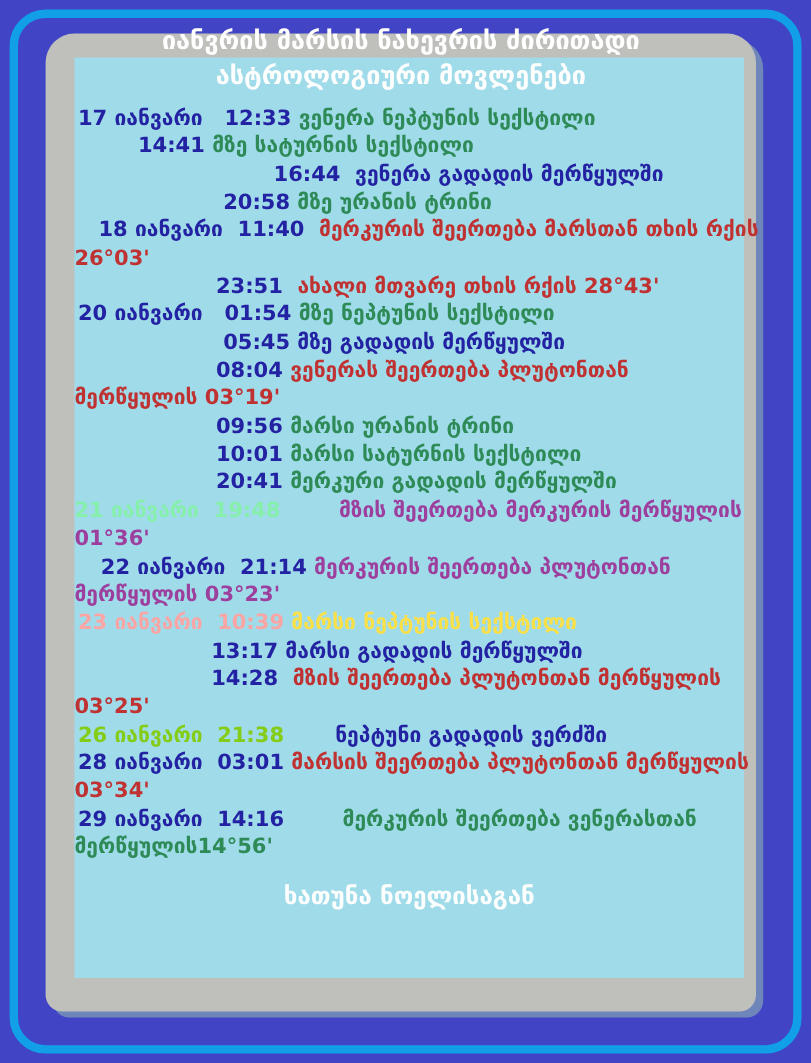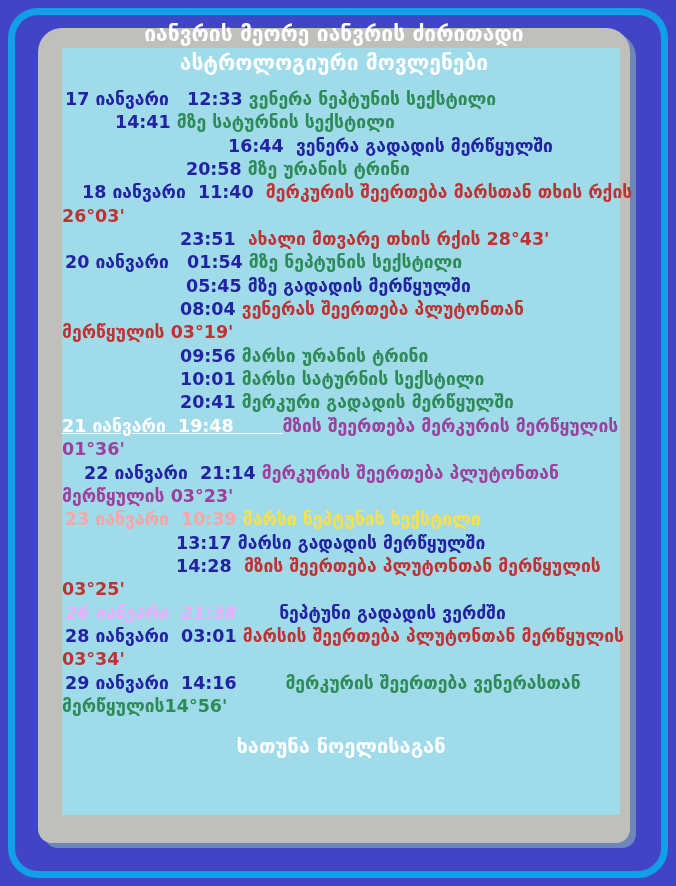--- a/index.html
+++ b/index.html
@@ -43,46 +43,46 @@
     color:#ffffff;font-size:20px;font-weight:bold;white-space:pre;
   }
 </style>
 </head>
 <body>
 
 <div class="outer-border"></div>
 <div class="gray-frame"></div>
 <div class="content-panel"></div>
 
-<div class="title-line1">იანვრის მეორე იანვრის ძირითადი</div>
+<div class="title-line1">იანვრის მარსის ნახევრის ძირითადი</div>
 <div class="title-line2">ასტროლოგიური მოვლენები</div>
 
 <div class="rows">
     <div class="row" style="padding-left: 3px;"><span style="color: rgb(34, 34, 162);">17 იანვარი   12:33 </span><span style="color: rgb(46, 139, 87);">ვენერა ნეპტუნის სექსტილი</span></div>
     <div class="row" style="padding-left: 53px;"><span style="color: rgb(34, 34, 162);">14:41 </span><span style="color: rgb(46, 139, 87);">მზე სატურნის სექსტილი</span></div>
     <div class="row" style="padding-left: 128px; margin-left: 38px;"><span style="color: rgb(34, 34, 162);">16:44  ვენერა გადადის მერწყულში</span></div>
     <div class="row" style="padding-left: 124px;"><span style="color: rgb(34, 34, 162);">20:58 </span><span style="color: rgb(46, 139, 87);">მზე ურანის ტრინი</span></div>
     <div class="row" style="padding-left: 20px;"><span style="color: rgb(34, 34, 162);">18 იანვარი  11:40  </span><span style="color: rgb(192, 50, 50);">მერკურის შეერთება მარსთან თხის რქის</span></div>
     <div class="row" style="padding-left: 0px;"><span style="color: rgb(192, 50, 50);">26°03'</span></div>
     <div class="row" style="padding-left: 118px;"><span style="color: rgb(34, 34, 162);">23:51  </span><span style="color: rgb(192, 50, 50);">ახალი მთვარე თხის რქის 28°43'</span></div>
     <div class="row" style="padding-left: 3px;"><span style="color: rgb(34, 34, 162);">20 იანვარი   01:54 </span><span style="color: rgb(46, 139, 87);">მზე ნეპტუნის სექსტილი</span></div>
     <div class="row" style="padding-left: 124px;"><span style="color: rgb(34, 34, 162);">05:45 მზე გადადის მერწყულში</span></div>
     <div class="row" style="padding-left: 118px;"><span style="color: rgb(34, 34, 162);">08:04 </span><span style="color: rgb(192, 50, 50);">ვენერას შეერთება პლუტონთან</span></div>
     <div class="row" style="padding-left: 0px;"><span style="color: rgb(192, 50, 50);">მერწყულის 03°19'</span></div>
     <div class="row" style="padding-left: 118px;"><span style="color: rgb(34, 34, 162);">09:56 </span><span style="color: rgb(46, 139, 87);">მარსი ურანის ტრინი</span></div>
     <div class="row" style="padding-left: 118px;"><span style="color: rgb(34, 34, 162);">10:01 </span><span style="color: rgb(46, 139, 87);">მარსი სატურნის სექსტილი</span></div>
     <div class="row" style="padding-left: 118px;"><span style="color: rgb(34, 34, 162);">20:41 </span><span style="color: rgb(46, 139, 87);">მერკური გადადის მერწყულში</span></div>
-    <div class="row" style="padding-left: 0px;"><span style="color: #ffffff; text-decoration: underline;">21 იანვარი  19:48        </span><span style="color: rgb(157, 63, 157);">მზის შეერთება მერკურის მერწყულის</span></div>
+    <div class="row" style="padding-left: 0px;"><span style="color: #86efac;">21 იანვარი  19:48        </span><span style="color: rgb(157, 63, 157);">მზის შეერთება მერკურის მერწყულის</span></div>
     <div class="row" style="padding-left: 0px;"><span style="color: rgb(157, 63, 157);">01°36'</span></div>
     <div class="row" style="padding-left: 22px;"><span style="color: rgb(34, 34, 162); margin-top: 36px;">22 იანვარი  21:14 </span><span style="color: rgb(157, 63, 157);">მერკურის შეერთება პლუტონთან</span></div>
     <div class="row" style="padding-left: 0px;"><span style="color: rgb(157, 63, 157);">მერწყულის 03°23'</span></div>
     <div class="row" style="padding-left: 3px;"><span style="color: #fca5a5; margin-top: 36px;">23 იანვარი  10:39 </span><span style="color: #fde047;">მარსი ნეპტუნის სექსტილი</span></div>
     <div class="row" style="padding-left: 114px;"><span style="color: rgb(34, 34, 162);">13:17 მარსი გადადის მერწყულში</span></div>
     <div class="row" style="padding-left: 114px;"><span style="color: rgb(34, 34, 162);">14:28  </span><span style="color: rgb(192, 50, 50);">მზის შეერთება პლუტონთან მერწყულის</span></div>
     <div class="row" style="padding-left: 0px;"><span style="color: rgb(192, 50, 50);">03°25'</span></div>
-    <div class="row" style="padding-left: 3px;"><span style="color: #f0abfc; font-style: italic;">26 იანვარი  21:38       </span><span style="color: rgb(34, 34, 162);">ნეპტუნი გადადის ვერძში</span></div>
+    <div class="row" style="padding-left: 3px;"><span style="color: #84cc16;">26 იანვარი  21:38       </span><span style="color: rgb(34, 34, 162);">ნეპტუნი გადადის ვერძში</span></div>
     <div class="row" style="padding-left: 3px;"><span style="color: rgb(34, 34, 162);">28 იანვარი  03:01 </span><span style="color: rgb(192, 50, 50);">მარსის შეერთება პლუტონთან მერწყულის</span></div>
     <div class="row" style="padding-left: 0px;"><span style="color: rgb(192, 50, 50);">03°34'</span></div>
     <div class="row" style="padding-left: 3px;"><span style="color: rgb(34, 34, 162);">29 იანვარი  14:16        </span><span style="color: rgb(46, 139, 87);">მერკურის შეერთება ვენერასთან</span></div>
     <div class="row" style="padding-left: 0px;"><span style="color: rgb(46, 139, 87);">მერწყულის14°56'</span></div>
   </div>
 
 <div class="footer-credit">ხათუნა ნოელისაგან</div>
 
 </body></html>

